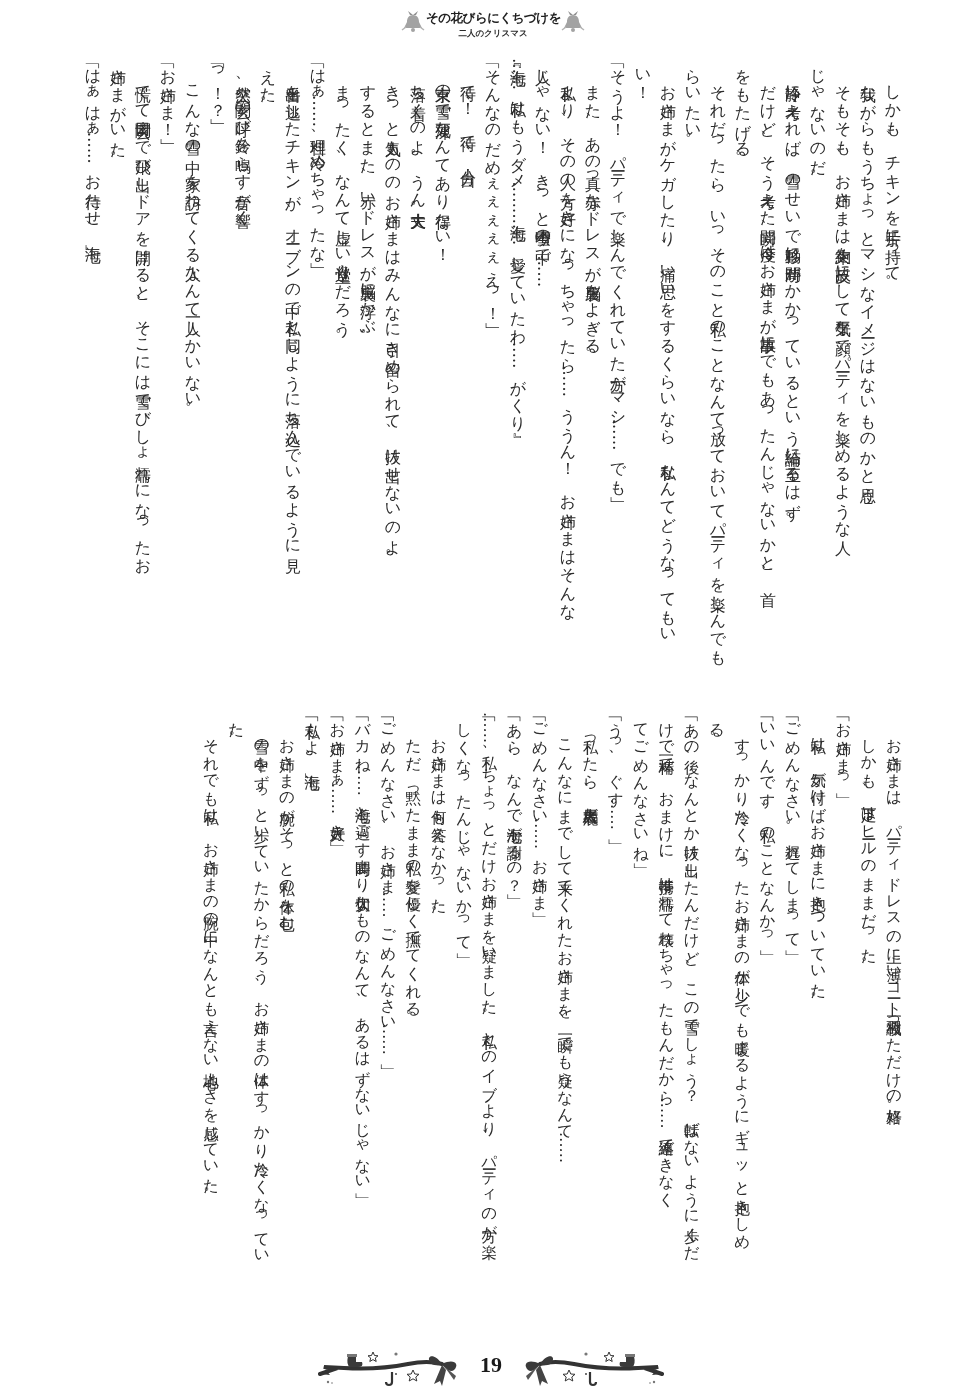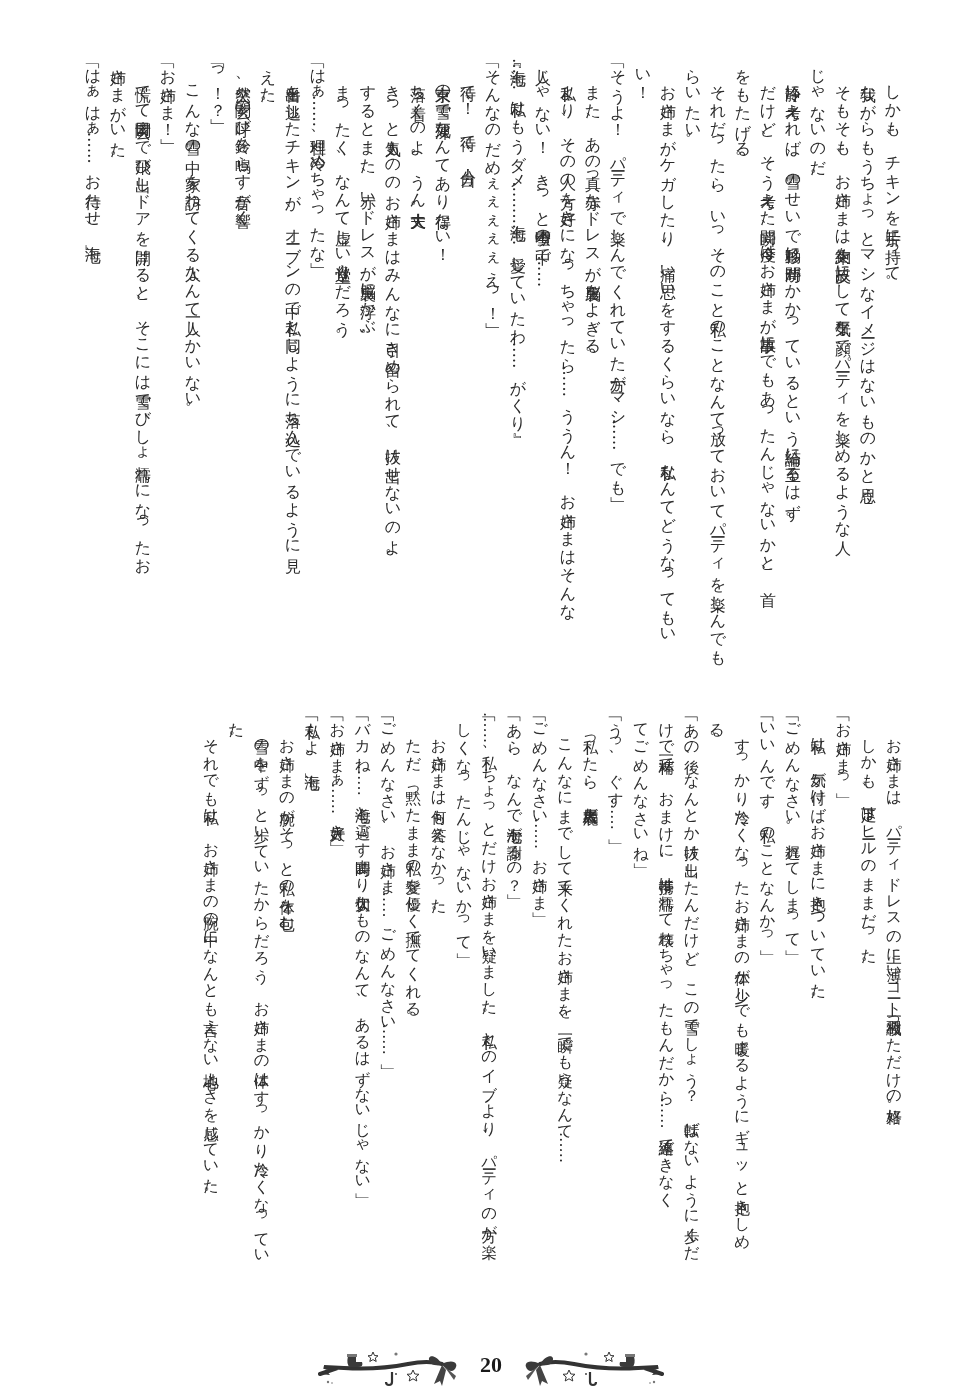--- a/index.html
+++ b/index.html
@@ -37,20 +37,36 @@
   .page-number {
     position:absolute; left:150px; width:46px; top:6px; text-align:center;
     font-family:"Liberation Serif", serif; font-weight:bold; font-size:22px; color:#1a1a1a;
   }
 </style>
 </head>
 <body>
 
 <div class="page">
 
+  <div class="running-header">
+    <svg class="bell left" viewBox="0 0 26 24">
+      <path d="M13 5 C8 5 7 9 7 12 L4 18 L22 18 L19 12 C19 9 18 5 13 5 Z" fill="#a3a3a3"></path>
+      <circle cx="13" cy="20" r="2" fill="#a3a3a3"></circle>
+      <path d="M13 5 L8 1 L10 5 Z M13 5 L18 1 L16 5 Z" fill="#8e8e8e"></path>
+      <path d="M2 20 L6 17 M24 20 L20 17" stroke="#b5b5b5" stroke-width="1.5"></path>
+    </svg>
+    <div class="hdr-title">その花びらにくちづけを</div>
+    <div class="hdr-sub">二人のクリスマス</div>
+    <svg class="bell right" viewBox="0 0 26 24">
+      <path d="M13 5 C8 5 7 9 7 12 L4 18 L22 18 L19 12 C19 9 18 5 13 5 Z" fill="#a3a3a3"></path>
+      <circle cx="13" cy="20" r="2" fill="#a3a3a3"></circle>
+      <path d="M13 5 L8 1 L10 5 Z M13 5 L18 1 L16 5 Z" fill="#8e8e8e"></path>
+      <path d="M2 20 L6 17 M24 20 L20 17" stroke="#b5b5b5" stroke-width="1.5"></path>
+    </svg>
+  </div>
 
   <div class="block upper">
     <div class="col">　しかも、チキンを片手に持って。</div>
     <div class="col">　我ながらもうちょっとマシなイメージはないものかと思う。</div>
     <div class="col">　そもそも、お姉さまは約束を反故にして平気な顔でパーティを楽しめるような人</div>
     <div class="col">じゃないのだ。</div>
     <div class="col">　冷静に考えれば、雪のせいで移動に時間がかかっているという結論に至るはず。</div>
     <div class="col">　だけど、そう考えた瞬間、今度はお姉さまが事故にでもあったんじゃないかと、首</div>
     <div class="col">をもたげる。</div>
     <div class="col">　それだったら、いっそのこと私のことなんて放っておいてパーティを楽しんでも</div>
@@ -129,21 +145,21 @@
       <polygon points="55,4 56.5,7.5 60,7.8 57.3,10 58.2,13.5 55,11.6 51.8,13.5 52.7,10 50,7.8 53.5,7.5" fill="none" stroke="#333" stroke-width="1"></polygon>
       <polygon points="95,22 96.8,26 101,26.3 97.8,29 98.8,33 95,30.8 91.2,33 92.2,29 89,26.3 93.2,26" fill="none" stroke="#333" stroke-width="1"></polygon>
 
       <path d="M74 24 L74 34 Q74 37 71 37 Q68 37 68 34" fill="none" stroke="#333" stroke-width="2.2"></path>
       <circle cx="78" cy="26" r="0.9" fill="#333"></circle>
 
       <circle cx="78" cy="6" r="1.6" fill="#777"></circle>
       <circle cx="10" cy="34" r="1.2" fill="#777"></circle>
       <circle cx="14" cy="35" r="0.8" fill="#777"></circle>
     </svg>
-    <span class="page-number">20</span>
+    <span class="page-number">19</span>
     <svg class="ribbon right" viewBox="0 0 150 40">
       <path d="M2 26 L14 22 L6 19 L26 20 Q60 22 90 16 Q110 12 124 16" fill="none" stroke="#333" stroke-width="4" stroke-linecap="round"></path>
       <path d="M2 26 L12 27 L8 22 Z" fill="#333"></path>
       <path d="M124 16 C116 4 108 8 112 14 C114 18 120 18 124 16 Z" fill="#3a3a3a"></path>
       <path d="M124 16 C136 10 142 16 136 22 C132 25 126 20 124 16 Z" fill="#3a3a3a"></path>
       <path d="M124 17 L116 36 L122 33 L124 38 L128 22 Z" fill="#444"></path>
       <path d="M126 18 L136 32 L138 28 Z" fill="#555"></path>
       <path d="M30 8 L38 8 L38 14 L44 14 Q46 19 40 19 L32 19 Q28 17 30 8 Z" fill="#3a3a3a"></path>
       <rect x="29" y="6" width="10" height="3" fill="#777"></rect>
       <polygon points="55,4 56.5,7.5 60,7.8 57.3,10 58.2,13.5 55,11.6 51.8,13.5 52.7,10 50,7.8 53.5,7.5" fill="none" stroke="#333" stroke-width="1"></polygon>

